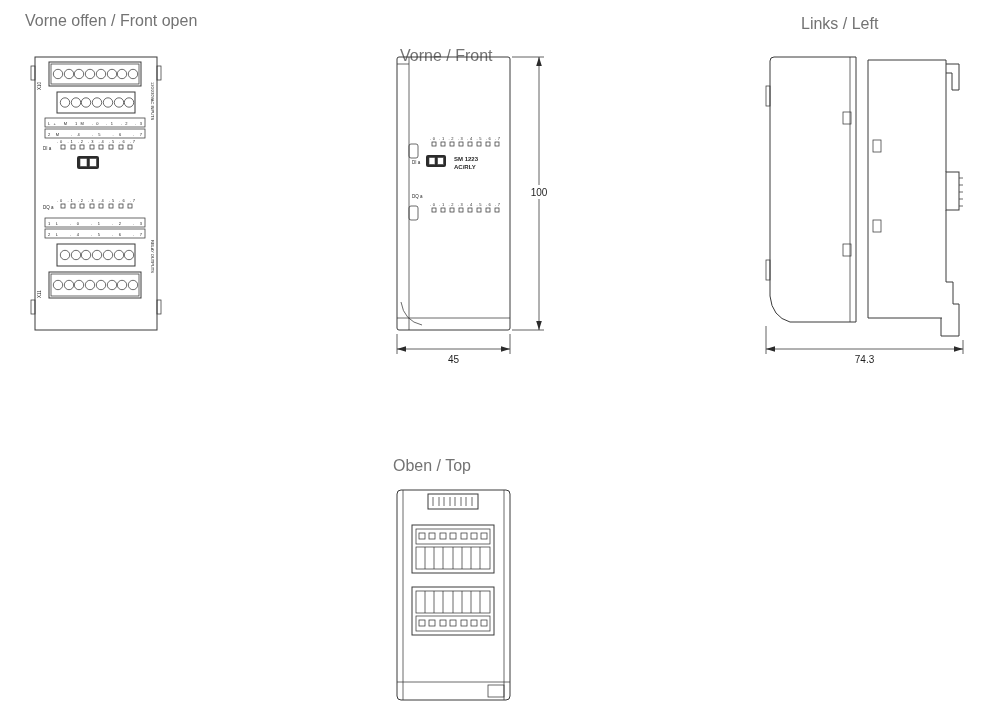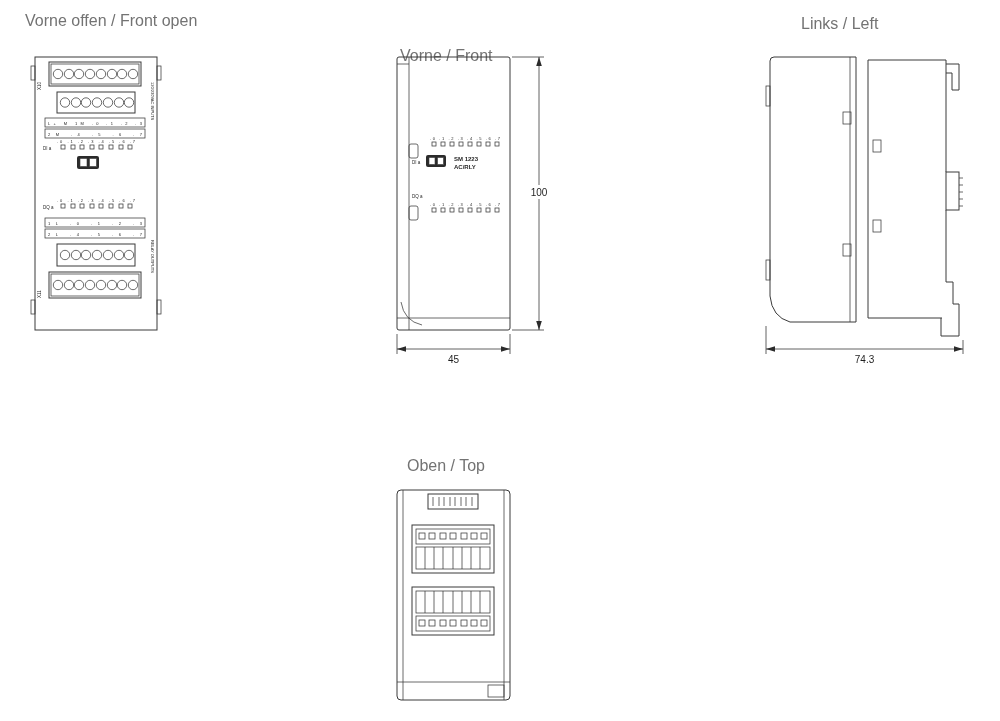--- a/index.html
+++ b/index.html
@@ -25,21 +25,21 @@
   .t10 { font-size:10px; }
 </style>
 </head>
 <body>
 
 <div class="canvas">
 
   <div class="view-label" style="left:25px;top:12px;">Vorne offen / Front open</div>
   <div class="view-label" style="left:400px;top:15px;margin-top:32px;">Vorne / Front</div>
   <div class="view-label" style="left:777px;top:15px;margin-left:24px;">Links / Left</div>
-  <div class="view-label" style="left:407px;top:457px;">Oben / Top</div>
+  <div class="view-label" style="left:393px;top:457px;">Oben / Top</div>
 
   <svg class="view-svg" style="left:25px;top:50px;" width="145" height="290" viewBox="0 0 145 290">
     <g>
       <rect class="ln" x="10" y="7" width="122" height="273"></rect>
       <rect class="lnt" x="6" y="16" width="4" height="14"></rect>
       <rect class="lnt" x="132" y="16" width="4" height="14"></rect>
       <rect class="lnt" x="6" y="250" width="4" height="14"></rect>
       <rect class="lnt" x="132" y="250" width="4" height="14"></rect>
     </g>
 

